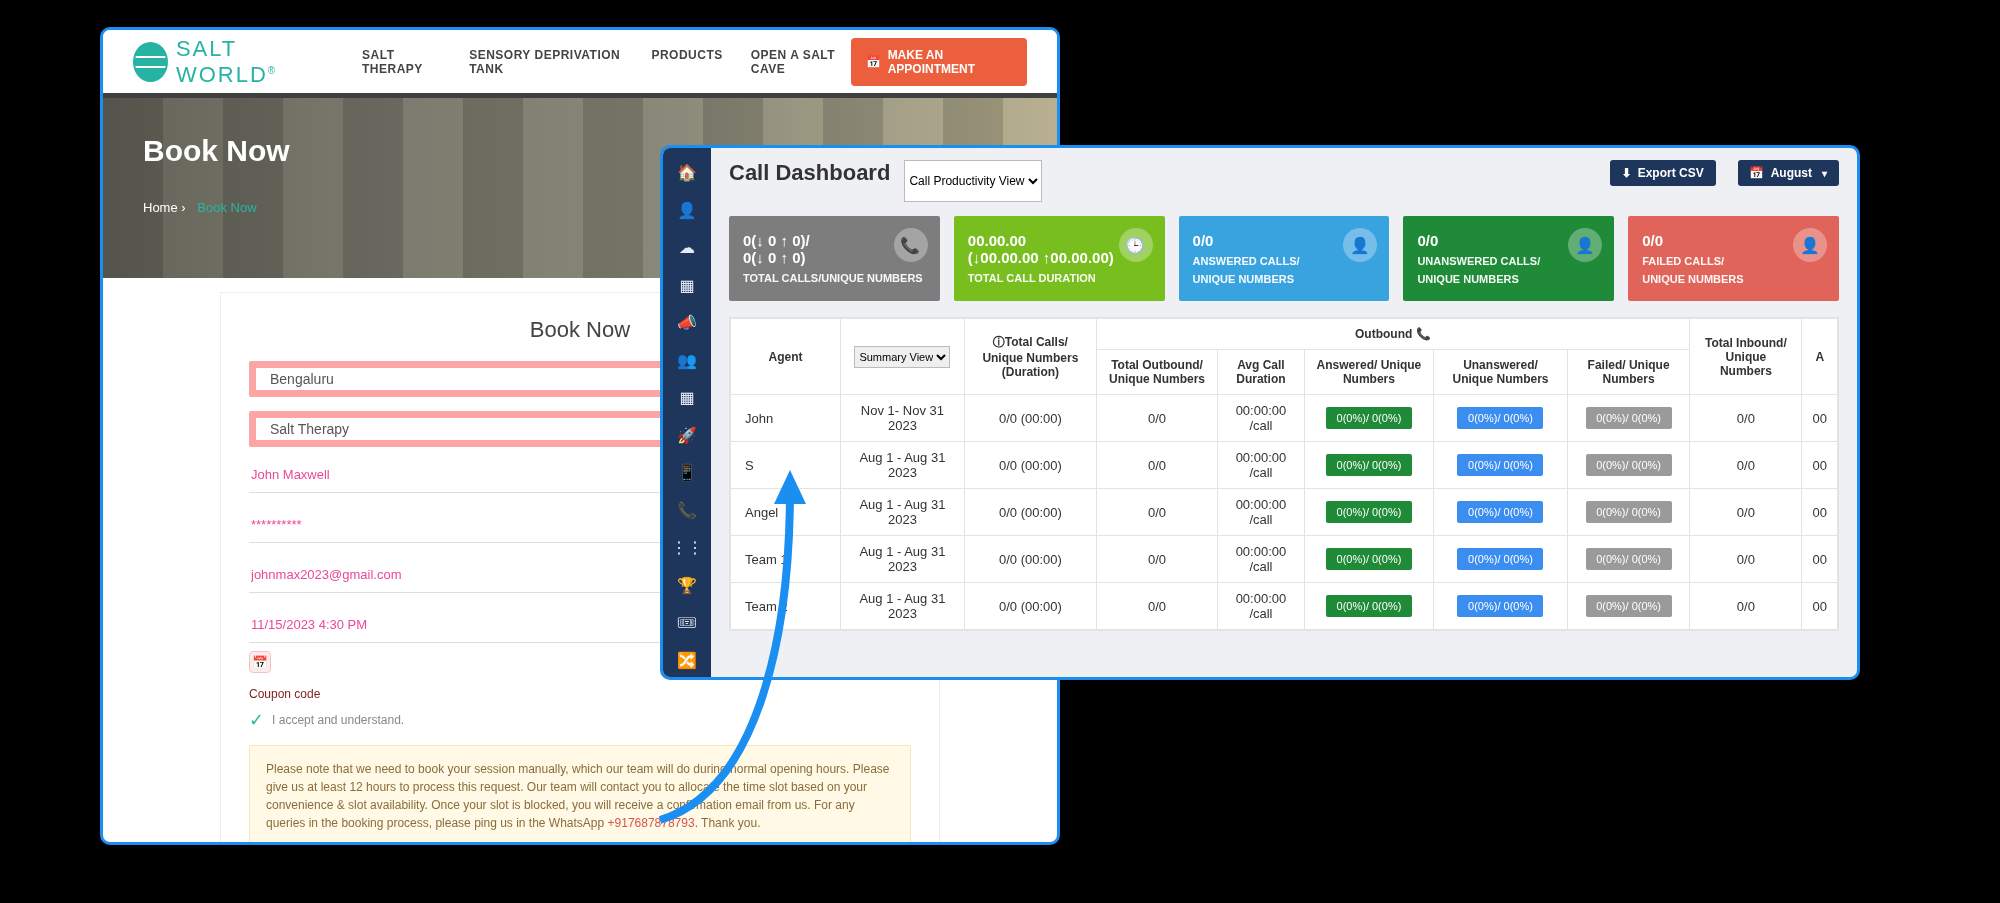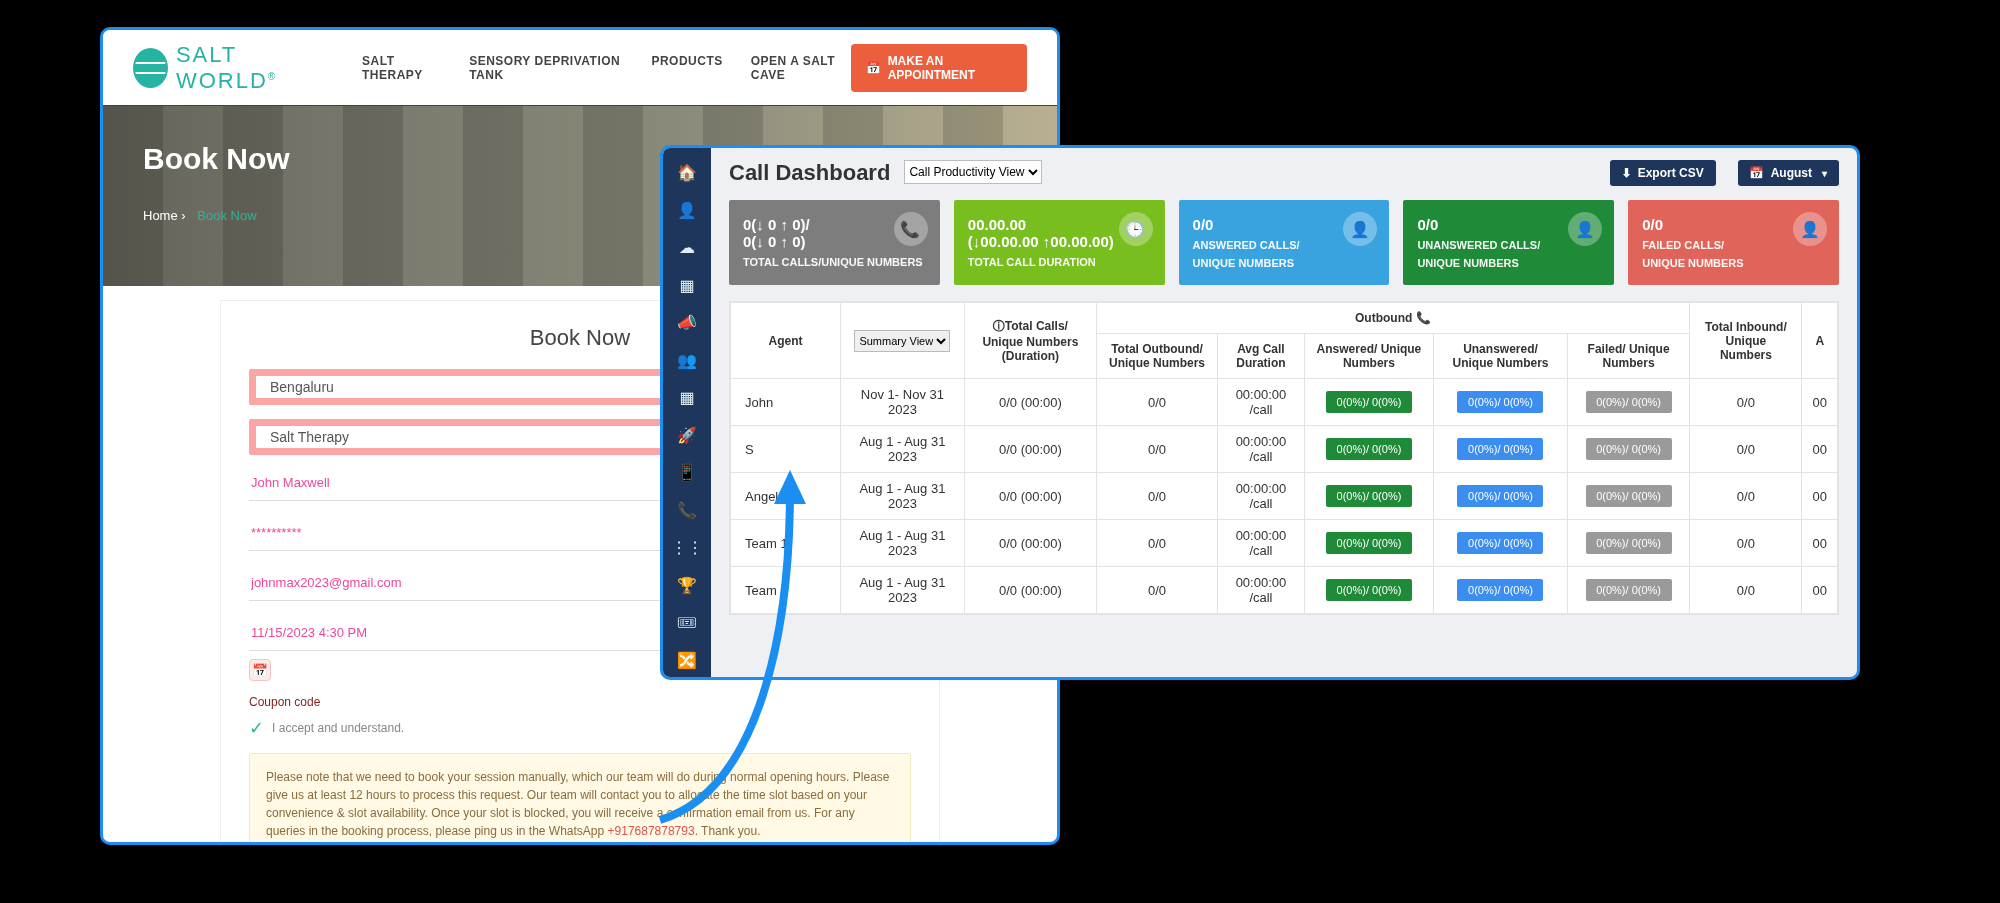--- a/index.html
+++ b/index.html
@@ -3,21 +3,21 @@
 <meta charset="utf-8">
 <style>
 * { margin:0; padding:0; box-sizing:border-box; font-family:Arial,Helvetica,sans-serif; }
 body { background:#000; width:2000px; height:903px; position:relative; }
 
 
 .win-left {
   position:absolute; left:100px; top:27px; width:960px; height:818px;
   background:#fff; border:3px solid #1a8ef1; border-radius:10px; overflow:hidden;
 }
-.sw-topbar { height:76px; display:flex; align-items:center; padding:0 30px; background:#fff; border-bottom:1px solid #404040; }
+.sw-topbar { height:68px; display:flex; align-items:center; padding:0 30px; background:#fff; border-bottom:5px solid #404040; }
 .sw-logo { display:flex; align-items:center; gap:8px; }
 .sw-logo-mark { width:40px; height:40px; border-radius:50%; background-image:linear-gradient(#27b3a3 33%, #fff 33% 40%, #27b3a3 40% 60%, #fff 60% 67%, #27b3a3 67%); border:2px solid #27b3a3; }
 .sw-logo-text { color:#27b3a3; font-size:22px; letter-spacing:2px; font-weight:300; }
 .sw-logo-r { font-size:10px; color:#27b3a3; vertical-align:super; }
 .sw-nav { display:flex; gap:28px; margin-left:40px; font-size:12px; color:#444; font-weight:600; letter-spacing:.5px; }
 .sw-appt { margin-left:auto; background:#ec5f3c; color:#fff; font-size:12px; font-weight:700; padding:10px 16px; border-radius:4px; display:flex; align-items:center; gap:6px; cursor:pointer; }
 .sw-hero { position:relative; height:180px; background:linear-gradient(90deg,#636359,#7a7a6e 30%,#8a8a7a 60%,#b8b090); }
 .sw-hero::after { content:""; position:absolute; inset:0; background:repeating-linear-gradient(90deg,rgba(0,0,0,.15) 0 60px,rgba(0,0,0,0) 60px 120px); }
 .sw-hero-inner { position:relative; z-index:1; padding:36px 40px; color:#fff; }
 .sw-hero h1 { font-size:30px; font-weight:600; }
@@ -39,21 +39,21 @@
 
 .win-right {
   position:absolute; left:660px; top:145px; width:1200px; height:535px;
   background:#eef0f3; border:3px solid #1a8ef1; border-radius:10px; overflow:hidden;
 }
 .dash-side { position:absolute; left:0; top:0; bottom:0; width:48px; background:#1e365c; display:flex; flex-direction:column; align-items:center; padding-top:8px; gap:4px; }
 .dash-side .ic { width:48px; height:36px; display:flex; align-items:center; justify-content:center; color:#e6ecf5; font-size:16px; cursor:pointer; }
 .dash-main { position:absolute; left:48px; right:0; top:0; bottom:0; padding:12px 18px; overflow:hidden; }
 .dash-head { display:flex; align-items:flex-start; gap:14px; }
 .dash-title { font-size:22px; font-weight:700; color:#333; }
-.dash-sel { font-size:12px; height:24px; border:1px solid #bbb; background:#fff; }
+.dash-sel { font-size:12px; height:42px; border:1px solid #bbb; background:#fff; }
 .dash-csv { margin-left:auto; background:#1e365c; color:#fff; font-size:12px; font-weight:600; padding:6px 12px; border-radius:3px; display:flex; align-items:center; gap:6px; cursor:pointer; }
 .dash-month { background:#1e365c; color:#fff; font-size:12px; font-weight:600; padding:6px 12px; border-radius:3px; display:flex; align-items:center; gap:6px; cursor:pointer; margin-left:8px; }
 
 .dash-cards { display:flex; gap:14px; margin-top:14px; }
 .card { flex:1; padding:16px 14px; color:#fff; border-radius:2px; position:relative; min-height:80px; }
 .card .big { font-size:15px; font-weight:700; }
 .card .sub { font-size:11px; font-weight:600; text-transform:uppercase; margin-top:6px; opacity:.95; }
 .card .ic { position:absolute; right:12px; top:12px; width:34px; height:34px; border-radius:50%; background:rgba(255,255,255,.3); display:flex; align-items:center; justify-content:center; font-size:16px; }
 .c-grey{background:#7d7d7d;} .c-green{background:#77be1e;} .c-blue{background:#39a3e0;} .c-dgreen{background:#1f8a37;} .c-red{background:#e0645a;}
 

